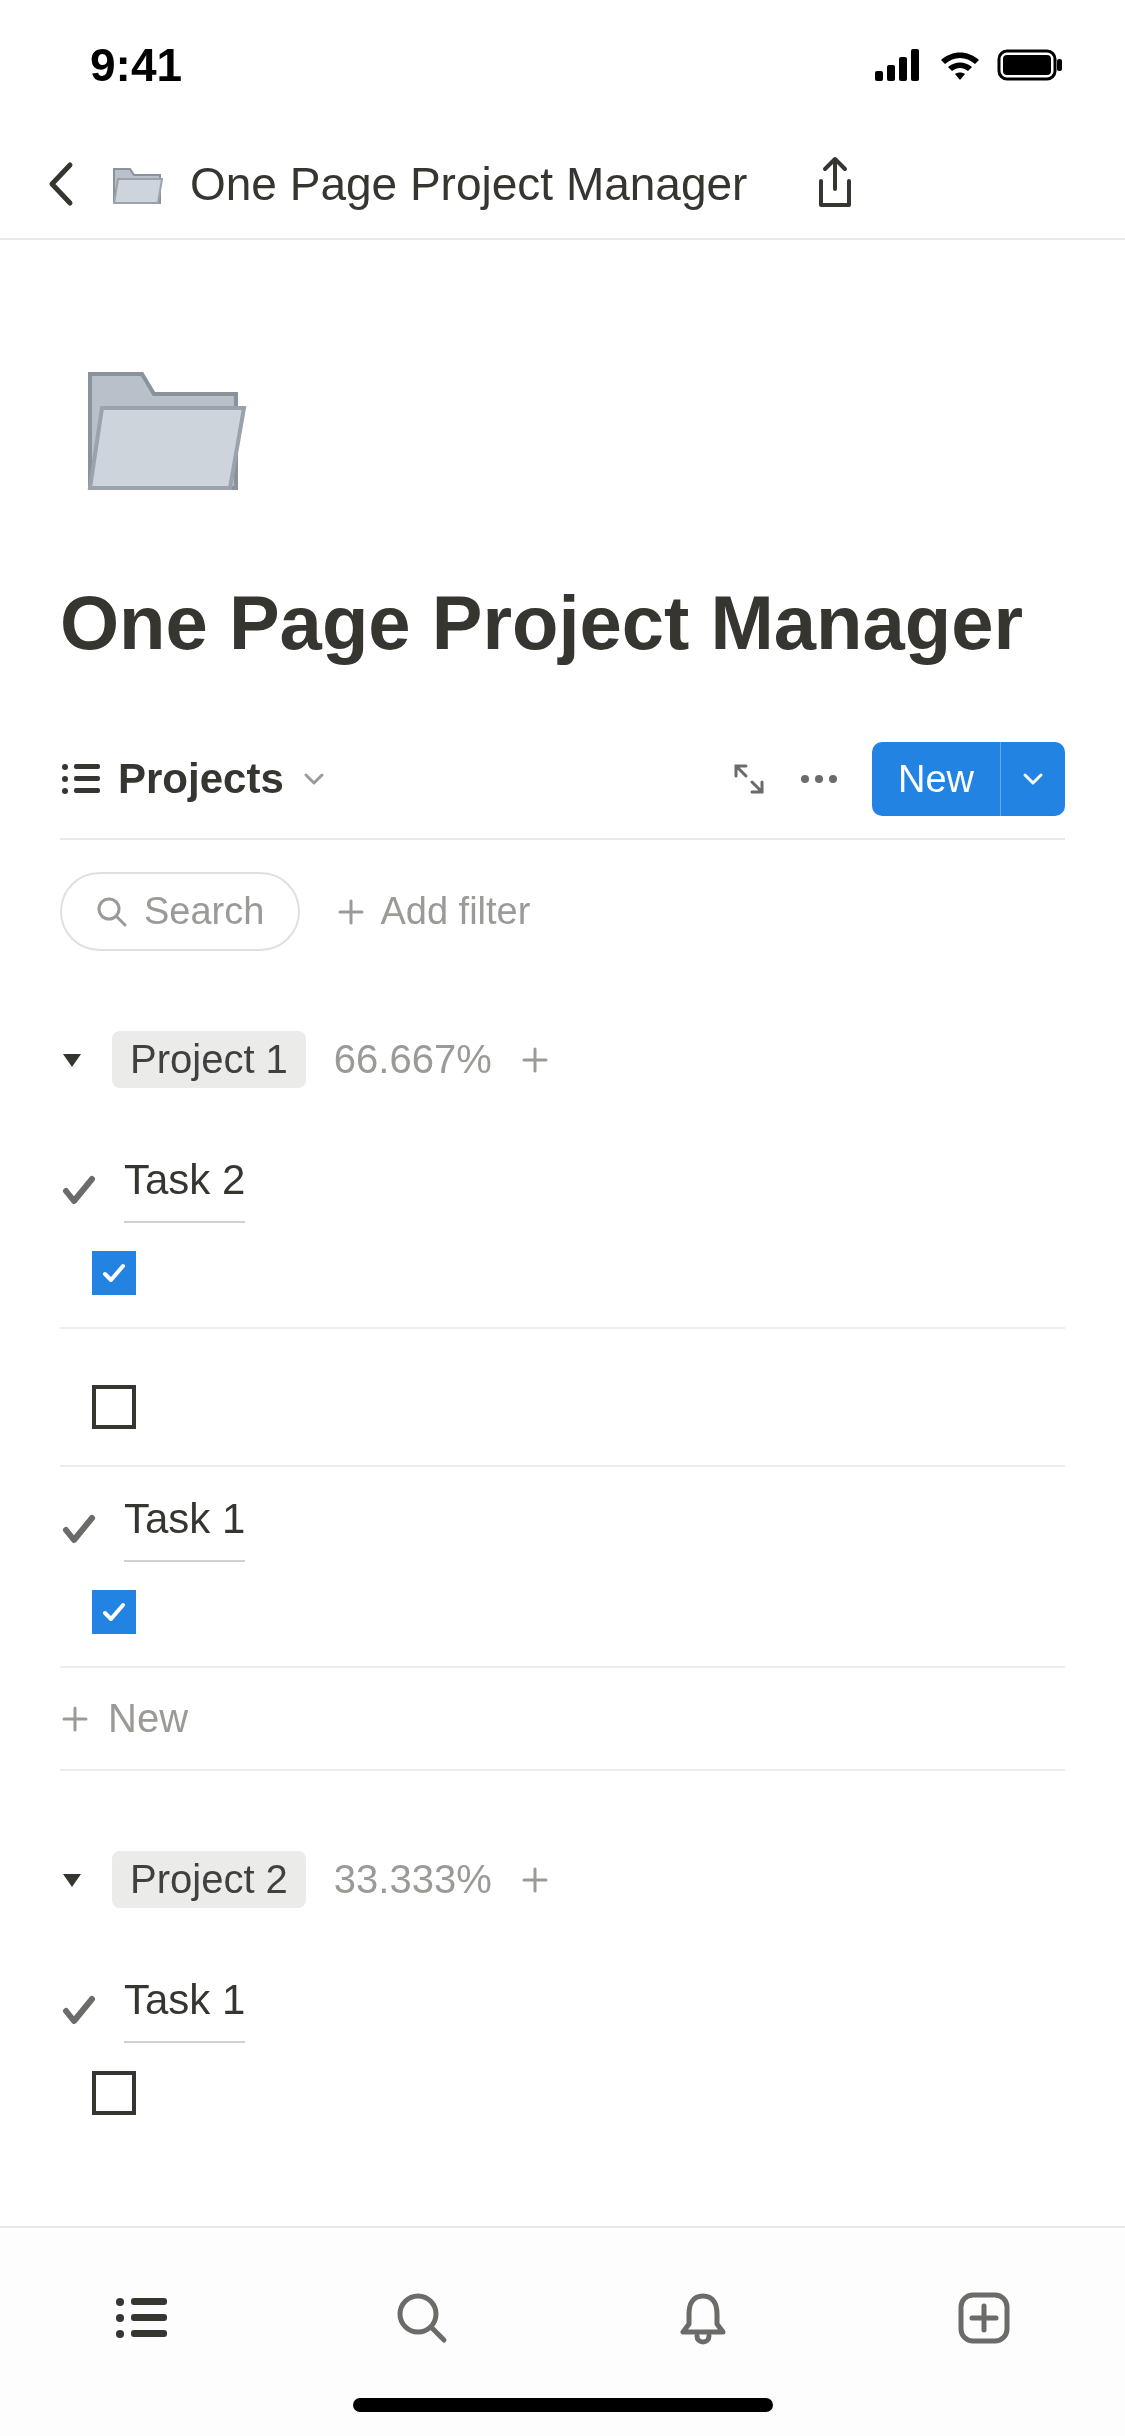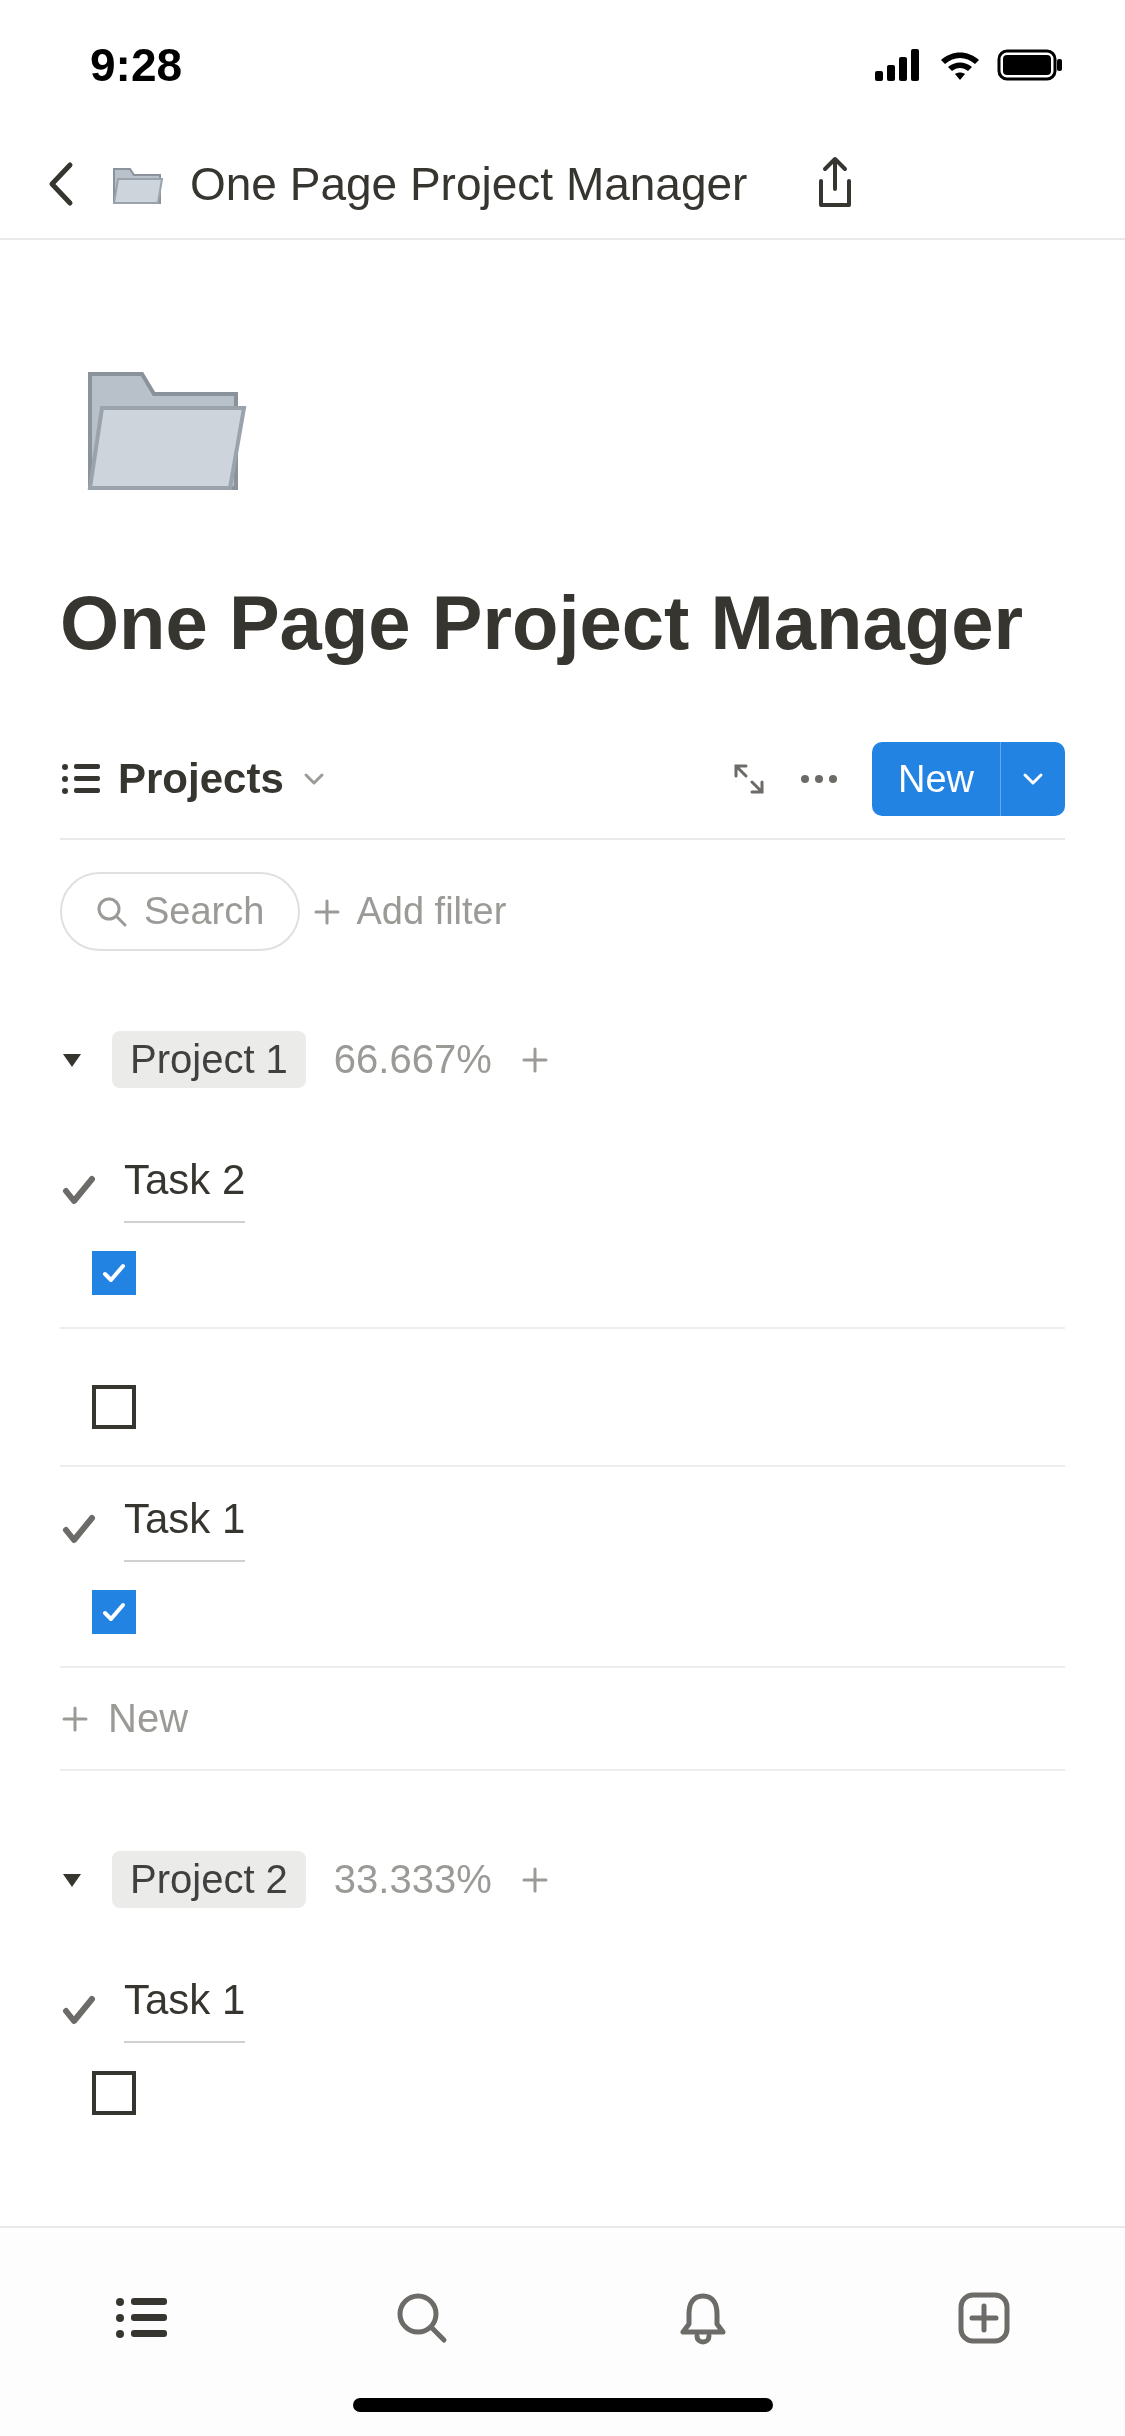--- a/index.html
+++ b/index.html
@@ -17,21 +17,21 @@
   .page-title { font-size: 76px; font-weight: 700; line-height: 1.25; margin-top: 55px; margin-bottom: 50px; }
   .view-row { display: flex; align-items: center; justify-content: space-between; padding: 22px 0; border-bottom: 2px solid #e9e9e7; }
   .view-left { display: flex; align-items: center; gap: 18px; }
   .view-name { font-size: 42px; font-weight: 600; }
   .view-right { display: flex; align-items: center; gap: 34px; }
   .icon-btn { display: flex; align-items: center; justify-content: center; }
   .new-btn { background: #2383e2; color: #fff; border-radius: 10px; display: flex; align-items: center; height: 74px; overflow: hidden; }
   .new-btn-label { padding: 0 26px; font-size: 38px; font-weight: 500; }
   .new-btn-divider { width: 1px; height: 100%; background: rgba(255,255,255,0.3); }
   .new-btn-chevron { padding: 0 20px; display:flex; align-items:center; }
-  .filter-row { display: flex; align-items: center; gap: 12px; padding: 32px 0 0 0; }
+  .filter-row { display: flex; align-items: center; gap: 36px; padding: 32px 0 0 0; }
   .search-pill { display: flex; align-items: center; gap: 16px; border: 2px solid #e0e0de; border-radius: 40px; padding: 16px 34px; color: #9b9a97; font-size: 38px; }
   .add-filter { display: flex; align-items: center; gap: 14px; color: #9b9a97; font-size: 38px; justify-content: space-between; }
   .group { margin-top: 80px; }
   .group-header { display: flex; align-items: center; gap: 28px; }
   .group-toggle { color: #37352f; }
   .group-tag { background: #ebebea; border-radius: 8px; padding: 6px 18px; font-size: 40px; font-weight: 500; color: #404040; }
   .group-percent { color: #9b9a97; font-size: 40px; }
   .group-add { color: #9b9a97; }
   .task-list { margin-top: 40px; }
   .task-item { border-bottom: 2px solid #ededec; padding: 28px 0 32px 0; }
@@ -45,21 +45,21 @@
   .new-row { display: flex; align-items: center; gap: 18px; padding: 28px 0; color: #9b9a97; font-size: 40px; border-bottom: 2px solid #ededec; }
   .bottom-bar { position: absolute; bottom: 0; left: 0; right: 0; height: 210px; border-top: 2px solid #e9e9e7; display: flex; align-items: flex-start; justify-content: space-around; padding-top: 50px; background:#fdfdfd; }
   .bottom-item { width: 80px; height: 80px; display: flex; align-items: center; justify-content: center; color: #6c6b68; }
   .home-indicator { position: absolute; bottom: 24px; left: 50%; transform: translateX(-50%); width: 420px; height: 14px; background: #000; border-radius: 20px; }
   svg { display: block; }
 </style>
 </head>
 <body>
 
 <div class="status-bar">
-  <span>9:28</span>
+  <span>9:41</span>
   <div class="status-right">
     <span>
       <svg width="48" height="32" viewBox="0 0 48 32">
           <rect x="0" y="22" width="8" height="10" rx="2" fill="#000"></rect>
           <rect x="12" y="16" width="8" height="16" rx="2" fill="#000"></rect>
           <rect x="24" y="8" width="8" height="24" rx="2" fill="#000"></rect>
           <rect x="36" y="0" width="8" height="32" rx="2" fill="#000"></rect>
         </svg>
     </span>
     <span>

